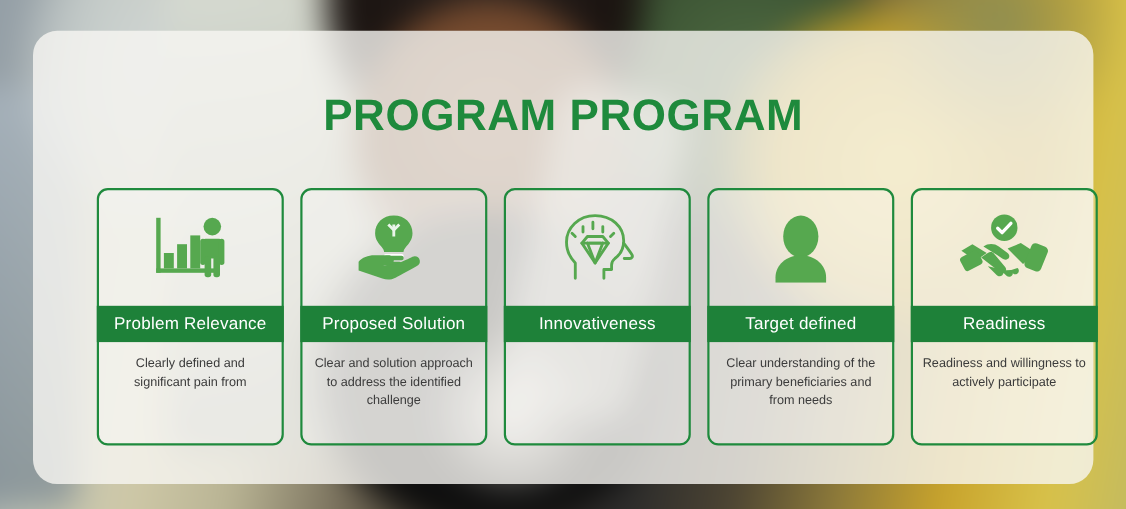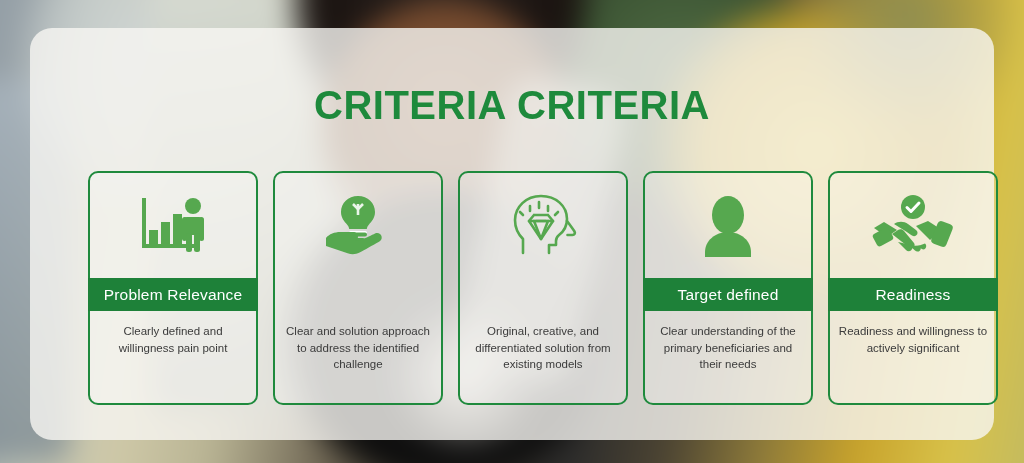--- a/index.html
+++ b/index.html
@@ -77,21 +77,21 @@
     <div class="bg-blob b9"></div>
     <div class="bg-blob b3"></div>
     <div class="bg-blob b4"></div>
     <div class="bg-blob b5"></div>
     <div class="bg-blob b10"></div>
     <div class="bg-blob b6"></div>
   </div>
 
   <div class="panel">
 
-    <div class="title">CRITERIA CRITERIA</div>
+    <div class="title">PROGRAM PROGRAM</div>
 
     <div class="cards">
 
       <div class="card">
         <div class="icon-wrap">
           <svg width="74" height="60" viewBox="0 0 74 60" fill="#56a84f">
             <rect x="6" y="2" width="4" height="50"></rect>
             <rect x="6" y="48" width="56" height="4"></rect>
             <rect x="13" y="34" width="9" height="14"></rect>
             <rect x="25" y="26" width="9" height="22"></rect>
@@ -100,63 +100,68 @@
             <rect x="47" y="21" width="20" height="18" rx="4"></rect>
             <rect x="46" y="21" width="5" height="24" rx="2.5"></rect>
             <rect x="63" y="21" width="5" height="24" rx="2.5"></rect>
             <rect x="50" y="37" width="6" height="19" rx="2.5"></rect>
             <rect x="58" y="37" width="6" height="19" rx="2.5"></rect>
           </svg>
         </div>
         <div class="banner">
           <span>Problem Relevance</span>
         </div>
-        <div class="desc">Clearly defined and willingness pain point</div>
+        <div class="desc">Clearly defined and significant pain from</div>
       </div>
 
       <div class="card">
         <div class="icon-wrap">
           <svg width="72" height="64" viewBox="0 0 72 64" fill="#56a84f">
             <path d="M36 2c-10 0-17 7-17 16 0 6 3.5 9.5 6 12.5 1.5 1.8 2 3 2.2 4.5h17.6c.2-1.5.7-2.7 2.2-4.5 2.5-3 6-6.5 6-12.5 0-9-7-16-17-16z"></path>
             <rect x="27" y="37" width="18" height="3.4" rx="1.7" fill="#ffffff"></rect>
             <rect x="27" y="38.5" width="18" height="4" rx="2"></rect>
             <rect x="29" y="44" width="14" height="4" rx="2"></rect>
             <rect x="31.5" y="49" width="9" height="4" rx="2"></rect>
             <path d="M36 10v11" stroke="#eaf5ea" stroke-width="2.6" fill="none"></path>
             <path d="M36 15l-5-5M36 15l5-5" stroke="#eaf5ea" stroke-width="2.6" fill="none"></path>
             <path d="M4 44c3-4 9-6 14-6h13c3 0 5 2 5 4.5S34 47 31 47h-8c2 0 12 .4 16-1 5-2 11-5 14-6.5 3-1.4 6 .4 6.6 3 .6 2.6-.8 4.4-3 5.6-6 3.3-14 8-19 10.4-4 2-8 2.2-12 .7L4 52z"></path>
           </svg>
         </div>
+        <div class="banner">
+          <span>Proposed Solution</span>
+        </div>
         <div class="desc">Clear and solution approach to address the identified challenge</div>
       </div>
 
       <div class="card">
         <div class="icon-wrap">
           <svg width="76" height="70" viewBox="0 0 76 70" fill="none" stroke="#56a84f" stroke-width="2.6" stroke-linecap="round" stroke-linejoin="round">
             <path d="M18 62V48c-5-5-8-11-8-19C10 16 21 5 36 5s26 10 26 23c0 8-4 13-8 16-2.5 2-3 3-3 6v4h-7v8"></path>
             <path d="M62 30c3 4 6 8 7.5 10.5 1 1.8 0 3.5-2 3.5h-5"></path>
             <path d="M25 20v-5M34 17v-6M43 20v-5M18 24l-3-3M50 24l3-3"></path>
             <path d="M24 30h24l-12 18z"></path>
             <path d="M24 30l5-6h14l5 6M29 30l7 18M43 30l-7 18M29 24l-5 6M43 24l5 6M31 30h10"></path>
           </svg>
         </div>
-        <div class="desc">Original, creative, and differentiated solution from existing models</div>
+        <div class="banner">
+          <span>Innovativeness</span>
+        </div>
       </div>
 
       <div class="card">
         <div class="icon-wrap">
           <svg width="64" height="62" viewBox="0 0 64 62" fill="#56a84f">
             <ellipse cx="32" cy="20" rx="16" ry="19"></ellipse>
             <path d="M32 37c-13 0-23 9-23 20v5h46v-5c0-11-10-20-23-20z"></path>
           </svg>
         </div>
         <div class="banner">
           <span>Target defined</span>
         </div>
-        <div class="desc">Clear understanding of the primary beneficiaries and their needs</div>
+        <div class="desc">Clear understanding of the primary beneficiaries and from needs</div>
       </div>
 
       <div class="card">
         <div class="icon-wrap">
           <svg width="82" height="64" viewBox="0 0 82 64" fill="#56a84f">
             <circle cx="41" cy="13" r="12"></circle>
             <path d="M35 13.5l4 4 8-8.5" stroke="#ffffff" stroke-width="3" fill="none" stroke-linecap="round" stroke-linejoin="round"></path>
             <path d="M2 34l10-6 13 8-10 7z"></path>
             <rect x="2" y="36" width="18" height="14" rx="3" transform="rotate(-28 11 43)"></rect>
             <path d="M22 30c4-3 10-3 14 0l8 6c2 1.5 2 4 .3 5.3-1.6 1.3-3.6 1-5.2-.2l-5-3.6"></path>
@@ -164,18 +169,18 @@
             <path d="M26 48l8 8c1.4 1.5 3.7 1.6 5.2.2 1.5-1.4 1.5-3.6.2-5.1"></path>
             <path d="M38 52l5 4.6c1.5 1.4 3.7 1.3 5-.2 1.3-1.5 1.1-3.7-.4-5"></path>
             <path d="M46 52l3 2.6c1.4 1.2 3.4 1 4.5-.4 1.1-1.4.9-3.4-.5-4.6"></path>
             <path d="M44 32l12-5 14 9-12 10z"></path>
             <rect x="62" y="28" width="16" height="24" rx="4" transform="rotate(22 70 40)"></rect>
           </svg>
         </div>
         <div class="banner">
           <span>Readiness</span>
         </div>
-        <div class="desc">Readiness and willingness to actively significant</div>
+        <div class="desc">Readiness and willingness to actively participate</div>
       </div>
 
     </div>
   </div>
 </div>
 
 </body></html>

